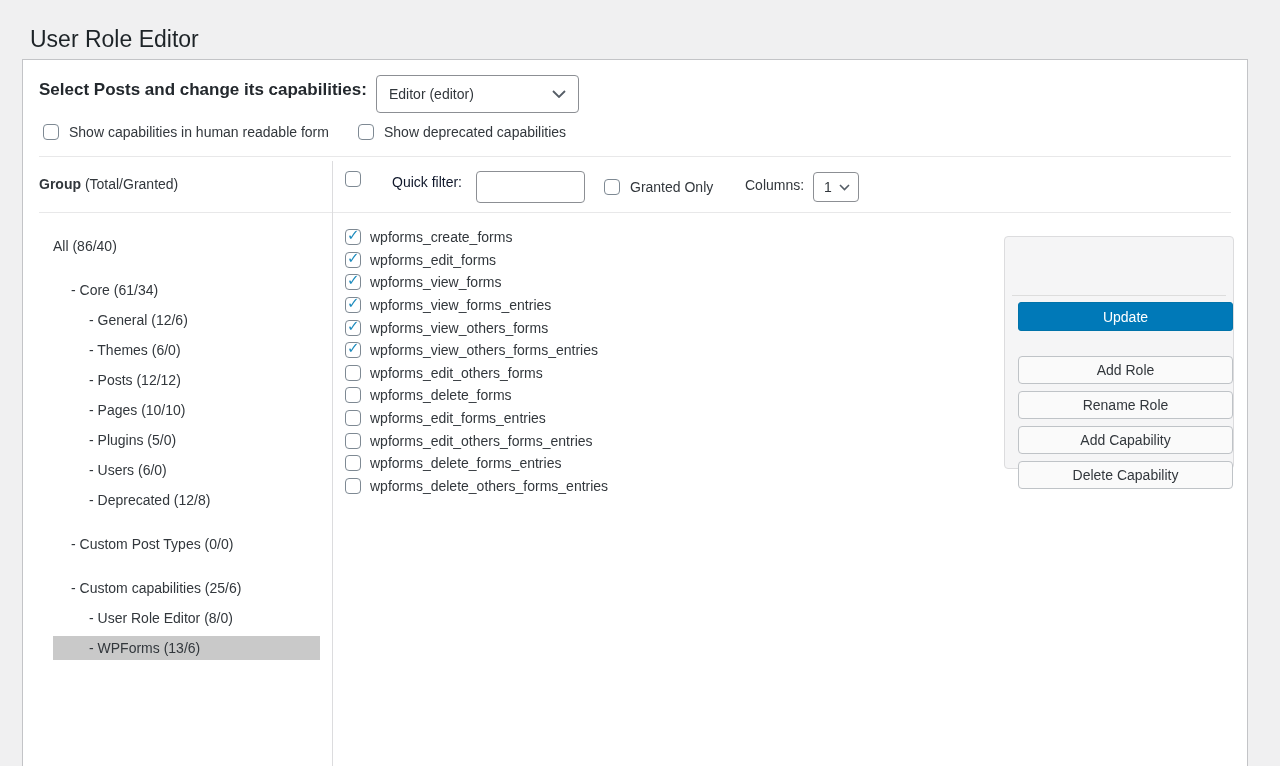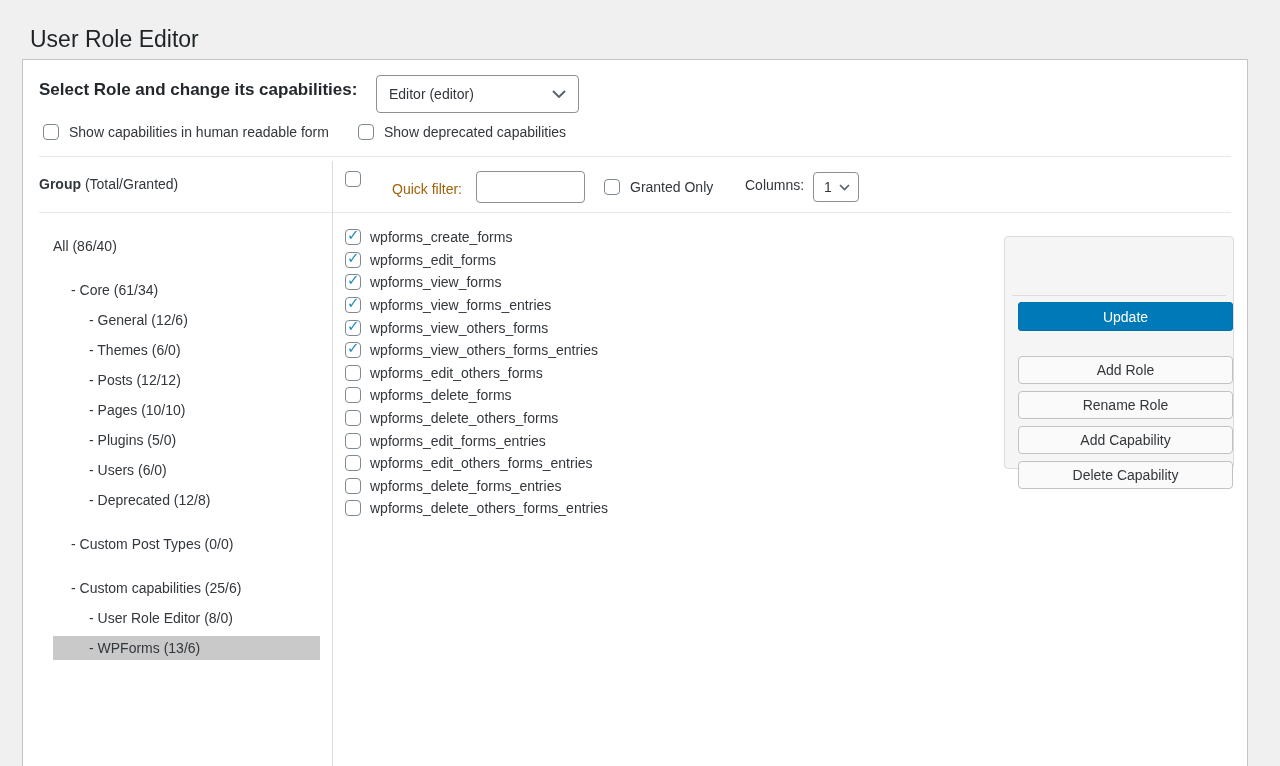--- a/index.html
+++ b/index.html
@@ -46,21 +46,21 @@
   .cb-deprecated { left:335px; top:64px; }
   
   .hdiv { position:absolute; left:16px; right:16px; height:1px; background:#e8e8e9; }
   .hdiv-1 { top:96px; }
   .hdiv-2 { top:152px; }
   .vdiv { position:absolute; left:309px; top:101px; bottom:0; width:1px; background:#dcdcde; }
   
   .group-label { position:absolute; left:16px; top:116px; font-size:14px; color:#32373c; }
   .group-label b { font-weight:bold; }
   .selectall-cb { position:absolute; left:322px; top:111px; }
-  .quick-filter-label { position:absolute; left:369px; top:121px; font-size:14px; color:#a16207; }
+  .quick-filter-label { position:absolute; left:369px; top:114px; font-size:14px; color:#0f172a; }
   .quick-filter-input {
     position:absolute; left:453px; top:111px; width:109px; height:32px;
     border:1px solid #8c8f94; border-radius:4px; background:#fff;
     font-family:inherit; font-size:14px; padding:0 8px; color:#32373c; outline:none;
   }
   .granted-row { left:581px; top:119px; }
   .columns-label { position:absolute; left:722px; top:117px; font-size:14px; color:#32373c; }
   
   .tree { position:absolute; left:0; top:174px; width:309px; }
   .tree-item {
@@ -95,21 +95,21 @@
   .btn-addcap { top:141px; }
   .btn-delcap { top:176px; }
 </style>
 </head>
 <body>
 
 <h1 class="page-title">User Role Editor</h1>
 
 <div class="panel">
 
-  <div class="role-row-label">Select Role and change its capabilities:</div>
+  <div class="role-row-label">Select Posts and change its capabilities:</div>
   <div class="select-box role-select">
     <span>Editor (editor)</span>
     <svg class="chev" width="14" height="8" viewBox="0 0 14 8">
         <polyline points="1,1 7,7 13,1" stroke="#555d66" stroke-width="1.8" fill="none"></polyline>
       </svg>
   </div>
 
   <div class="cbrow cb-human">
     <span class="checkbox"></span>
     <span>Show capabilities in human readable form</span>
@@ -184,24 +184,20 @@
       <div class="cap-row">
         <span class="checkbox"></span>
         <span class="cap-label">wpforms_edit_others_forms</span>
       </div>
       <div class="cap-row">
         <span class="checkbox"></span>
         <span class="cap-label">wpforms_delete_forms</span>
       </div>
       <div class="cap-row">
         <span class="checkbox"></span>
-        <span class="cap-label">wpforms_delete_others_forms</span>
-      </div>
-      <div class="cap-row">
-        <span class="checkbox"></span>
         <span class="cap-label">wpforms_edit_forms_entries</span>
       </div>
       <div class="cap-row">
         <span class="checkbox"></span>
         <span class="cap-label">wpforms_edit_others_forms_entries</span>
       </div>
       <div class="cap-row">
         <span class="checkbox"></span>
         <span class="cap-label">wpforms_delete_forms_entries</span>
       </div>

